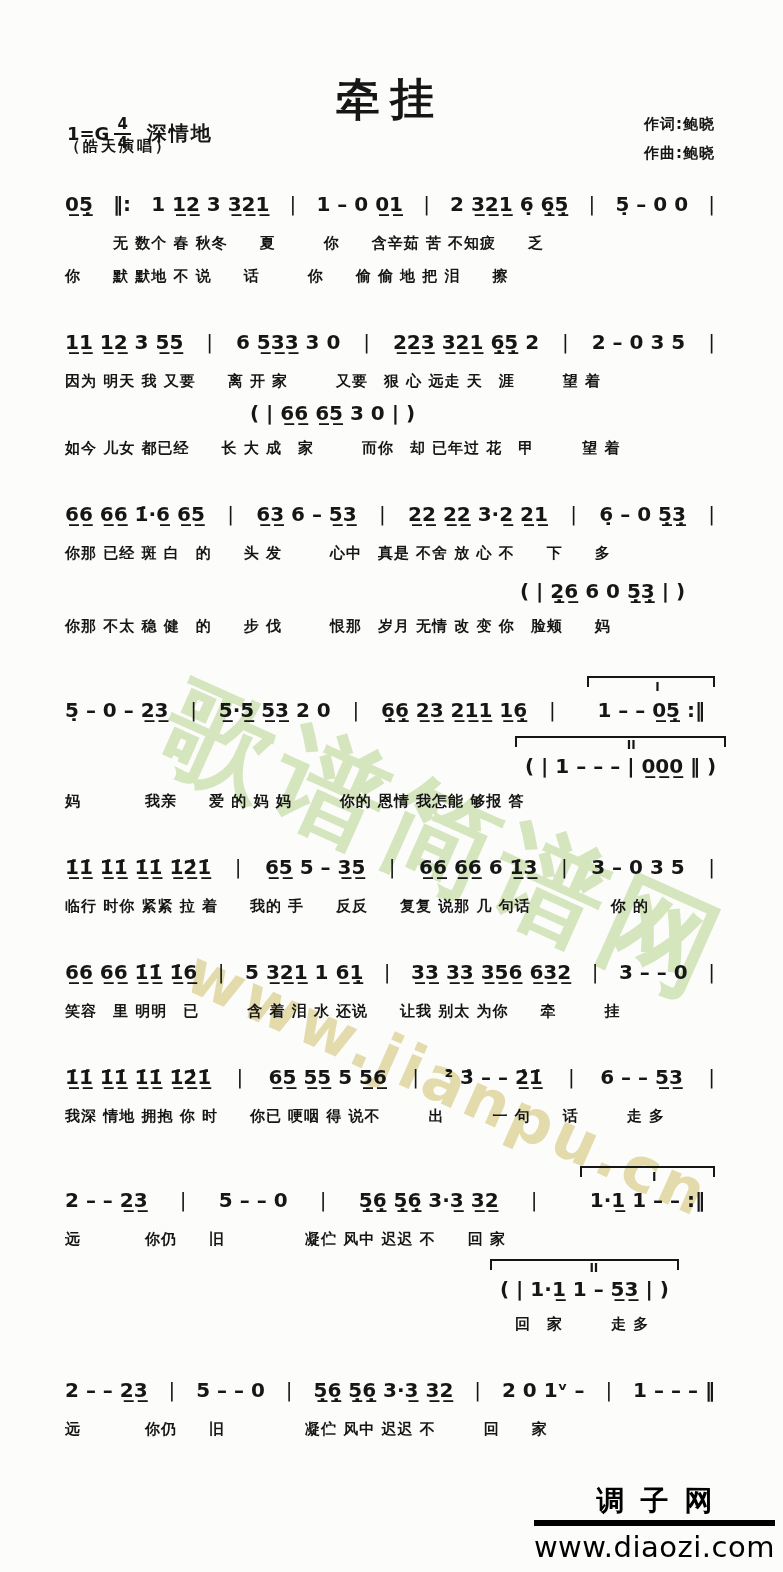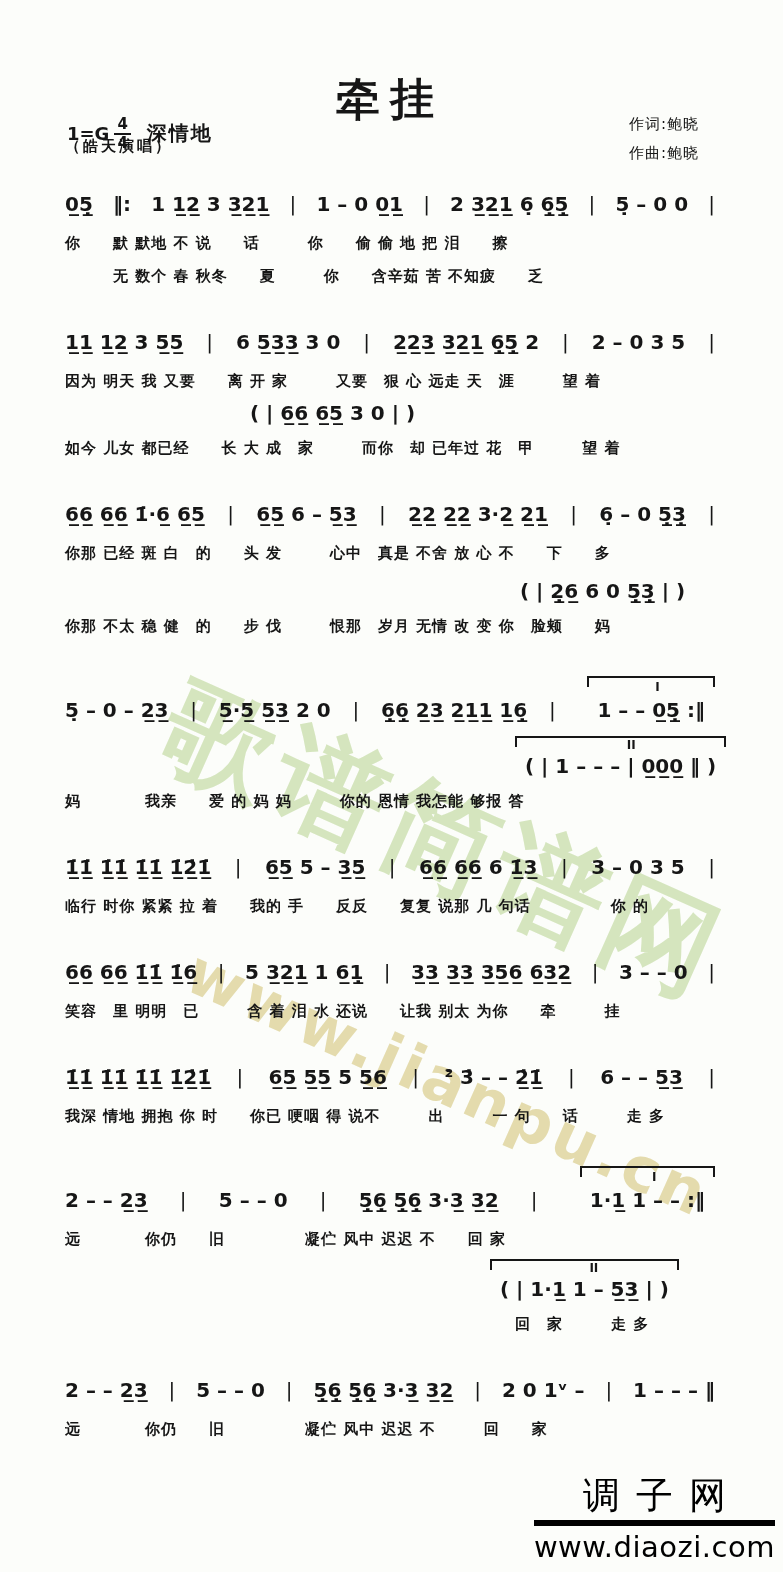--- a/index.html
+++ b/index.html
@@ -7,21 +7,21 @@
         font-family:"DejaVu Sans","Liberation Sans",sans-serif;color:#161616;}
   .content{position:absolute;left:65px;top:0;width:650px;z-index:2;}
   
   .header{position:relative;height:118px;margin-top:70px;}
   .title{text-align:center;font-size:44px;font-weight:bold;letter-spacing:10px;}
   .subtitle{font-size:15px;margin-top:8px;letter-spacing:3px;font-weight:bold;}
   .key-block{position:absolute;left:2px;top:46px;display:flex;align-items:center;font-size:18px;font-weight:bold;}
   .meter{display:inline-flex;flex-direction:column;align-items:center;font-size:15px;line-height:1.1;margin-left:5px;}
   .meter .den{border-top:2px solid #161616;padding:0 3px;}
   .tempo{margin-left:16px;font-size:20px;letter-spacing:2px;}
-  .credits{position:absolute;right:16px;top:40px;font-size:15px;font-weight:normal;line-height:1.9;letter-spacing:1px;}
+  .credits{position:absolute;right:0;top:40px;font-size:15px;font-weight:bold;line-height:1.9;letter-spacing:1px;}
   
   .system{margin-bottom:40px;}
   .music-row{display:flex;justify-content:space-between;align-items:flex-end;
              font-size:20px;font-weight:bold;line-height:1.6;white-space:nowrap;}
   .m{white-space:nowrap;}
   .bar{font-weight:normal;}
   .lyric{font-size:15px;font-weight:600;margin-top:14px;letter-spacing:1px;white-space:nowrap;}
   .insert-row{margin-top:10px;font-size:20px;font-weight:bold;white-space:nowrap;}
   .volta-box{position:relative;border-top:2px solid #161616;padding:16px 10px 0 10px;margin-left:10px;display:inline-block;}
   .volta-box::before,.volta-box::after{content:"";position:absolute;top:-2px;width:2px;height:11px;background:#161616;}
@@ -35,21 +35,21 @@
   #s8 .insert-lyric{margin-left:450px;}
   
   .wm1{position:absolute;left:200px;top:650px;z-index:1;font-size:112px;font-weight:bold;
        color:rgba(186,214,150,0.60);transform:rotate(24deg);transform-origin:left top;
        letter-spacing:8px;white-space:nowrap;pointer-events:none;}
   .wm2{position:absolute;left:205px;top:935px;z-index:1;font-size:62px;font-weight:bold;
        color:rgba(208,192,110,0.55);transform:rotate(24deg);transform-origin:left top;
        letter-spacing:4px;white-space:nowrap;pointer-events:none;font-family:"DejaVu Sans",sans-serif;}
   
   .footer{position:absolute;right:8px;bottom:8px;z-index:3;text-align:center;color:#000;}
-  .footer .site{font-size:37px;font-weight:normal;letter-spacing:16px;padding-left:16px;line-height:1.1;margin-top:40px;}
+  .footer .site{font-size:28px;font-weight:bold;letter-spacing:16px;padding-left:16px;line-height:1.1;margin-top:40px;}
   .footer .rule{height:6px;background:#000;margin:3px 0 4px 0;}
   .footer .url{font-size:29px;font-weight:normal;letter-spacing:0.5px;font-family:"DejaVu Sans",sans-serif;}
 </style>
 </head>
 <body>
 
 <div class="page">
 
   <div class="wm1">歌谱简谱网</div>
   <div class="wm2">www.jianpu.cn</div>
@@ -78,43 +78,43 @@
             <span class="m">‖:</span>
             <span class="m">1 1̲2̲ 3 3̲2̲1̲</span>
             <span class="m bar">|</span>
             <span class="m">1 – 0 0̲1̲</span>
             <span class="m bar">|</span>
             <span class="m">2 3̲2̲1̲ 6̣ 6̲̣5̲̣</span>
             <span class="m bar">|</span>
             <span class="m">5̣ – 0 0</span>
             <span class="m bar">|</span>
           </div>
+          <div class="lyric lyric2">无 数个 春 秋冬　　夏　　　你　　含辛茹 苦 不知疲　　乏</div>
           <div class="lyric lyric1">你　　默 默地 不 说　　话　　　你　　偷 偷 地 把 泪　　擦</div>
-          <div class="lyric lyric2">无 数个 春 秋冬　　夏　　　你　　含辛茹 苦 不知疲　　乏</div>
         </div>
         <div class="system" id="s2">
           <div class="music-row">
             <span class="m">1̲1̲ 1̲2̲ 3 5̲5̲</span>
             <span class="m bar">|</span>
             <span class="m">6 5̲3̲3̲ 3 0</span>
             <span class="m bar">|</span>
             <span class="m">2̲2̲3̲ 3̲2̲1̲ 6̲̣5̲̣ 2</span>
             <span class="m bar">|</span>
             <span class="m">2 – 0 3 5</span>
             <span class="m bar">|</span>
           </div>
           <div class="lyric lyric1">因为 明天 我 又要　　离 开 家　　　又要　狠 心 远走 天　涯　　　望 着</div>
           <div class="insert-row"><span class="m">( | 6̲6̲ 6̲5̲ 3 0 | )</span></div>
           <div class="lyric lyric2">如今 儿女 都已经　　长 大 成　家　　　而你　却 已年过 花　甲　　　望 着</div>
         </div>
         <div class="system" id="s3">
           <div class="music-row">
             <span class="m">6̲6̲ 6̲6̲ 1̇·6̲ 6̲5̲</span>
             <span class="m bar">|</span>
-            <span class="m">6̲5̲ 6 – 5̲3̲</span>
+            <span class="m">6̲3̲ 6 – 5̲3̲</span>
             <span class="m bar">|</span>
             <span class="m">2̲2̲ 2̲2̲ 3·2̲ 2̲1̲</span>
             <span class="m bar">|</span>
             <span class="m">6̣ – 0 5̲̣3̲̣</span>
             <span class="m bar">|</span>
           </div>
           <div class="lyric lyric1">你那 已经 斑 白　的　　头 发　　　心中　真是 不舍 放 心 不　　下　　多</div>
           <div class="insert-row"><span class="m">( | 2̲̣6̲ 6 0 5̲̣3̲̣ | )</span></div>
           <div class="lyric lyric2">你那 不太 稳 健　的　　步 伐　　　恨那　岁月 无情 改 变 你　脸颊　　妈</div>
         </div>

